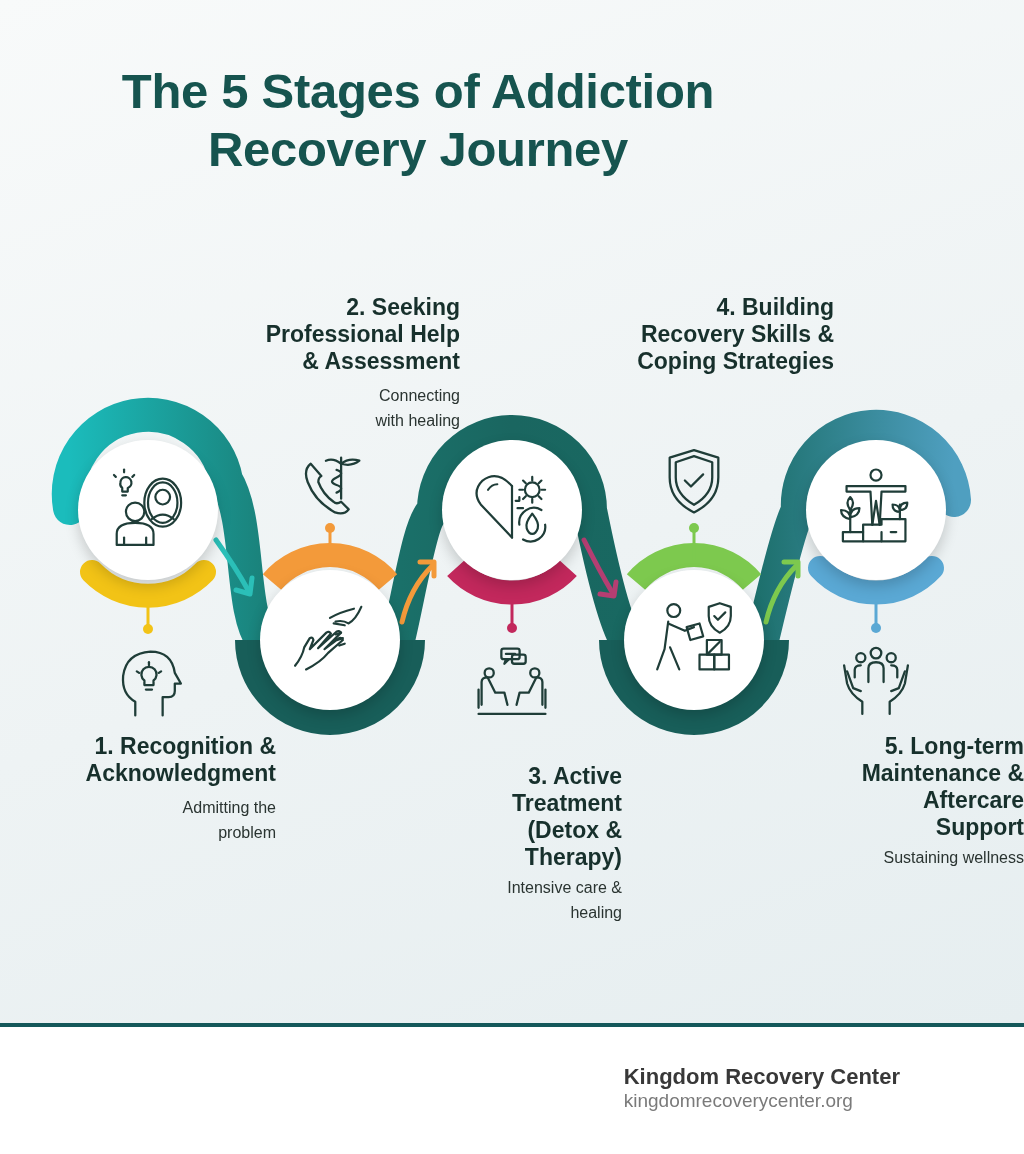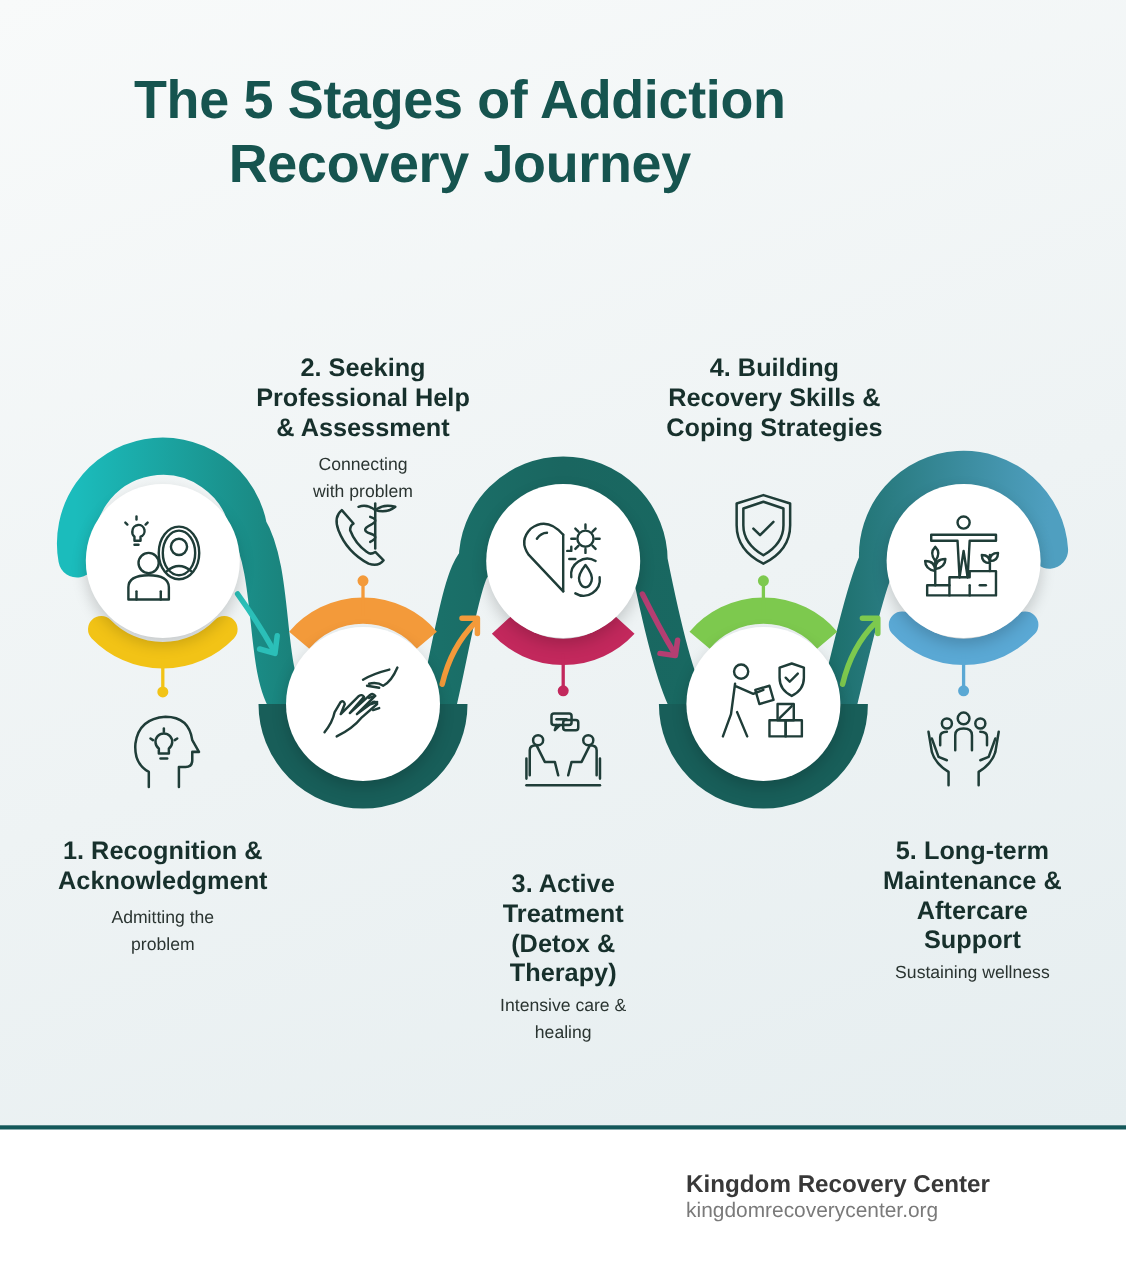--- a/index.html
+++ b/index.html
@@ -19,21 +19,21 @@
     color: #16544f; font-weight: 700; font-size: 49px; line-height: 58px; letter-spacing: -0.3px;
   }
   .wave { position: absolute; left: 0; top: 0; width: 1024px; height: 1024px; }
   .node {
     position: absolute; width: 140px; height: 140px; border-radius: 50%;
     background: #ffffff; box-shadow: 0 6px 14px rgba(0,0,0,0.18);
     display: flex; align-items: center; justify-content: center;
   }
   .node svg { width: 92px; height: 92px; }
   .small-icon { position: absolute; width: 76px; height: 76px; }
-  .label { position: absolute; text-align: center; color: #17302c; margin-top: 27px; }
+  .label { position: absolute; text-align: right; color: #17302c; }
   .label .h { font-weight: 700; font-size: 23px; line-height: 27px; color: #17302c; }
   .label .s { font-size: 16px; line-height: 25px; color: #2a3431; margin-top: 8px; }
   .brand { position: absolute; right: 124px; top: 1064px; }
   .brand .name { font-weight: 700; font-size: 22px; color: #383838; line-height: 26px; }
   .brand .url { font-size: 19px; color: #7a7a7a; line-height: 22px; }
 </style>
 </head>
 <body>
 
 <div class="canvas"></div>
@@ -231,21 +231,21 @@
 </div>
 
 <div class="label" style="left:200px; top:294px; width:260px;">
   <div class="h">
     <div>2. Seeking</div>
     <div>Professional Help</div>
     <div>&amp; Assessment</div>
   </div>
   <div class="s">
     <div>Connecting</div>
-    <div>with problem</div>
+    <div>with healing</div>
   </div>
 </div>
 
 <div class="label" style="left:402px; top:763px; width:220px;">
   <div class="h">
     <div>3. Active</div>
     <div>Treatment</div>
     <div>(Detox &amp;</div>
     <div>Therapy)</div>
   </div>
@@ -256,21 +256,21 @@
 </div>
 
 <div class="label" style="left:574px; top:294px; width:260px;">
   <div class="h">
     <div>4. Building</div>
     <div>Recovery Skills &amp;</div>
     <div>Coping Strategies</div>
   </div>
 </div>
 
-<div class="label" style="left:764px; top:733px; width:240px;">
+<div class="label" style="left:784px; top:733px; width:240px;">
   <div class="h">
     <div>5. Long-term</div>
     <div>Maintenance &amp;</div>
     <div>Aftercare</div>
     <div>Support</div>
   </div>
   <div class="s" style="margin-top:4px;">
     <div>Sustaining wellness</div>
   </div>
 </div>

